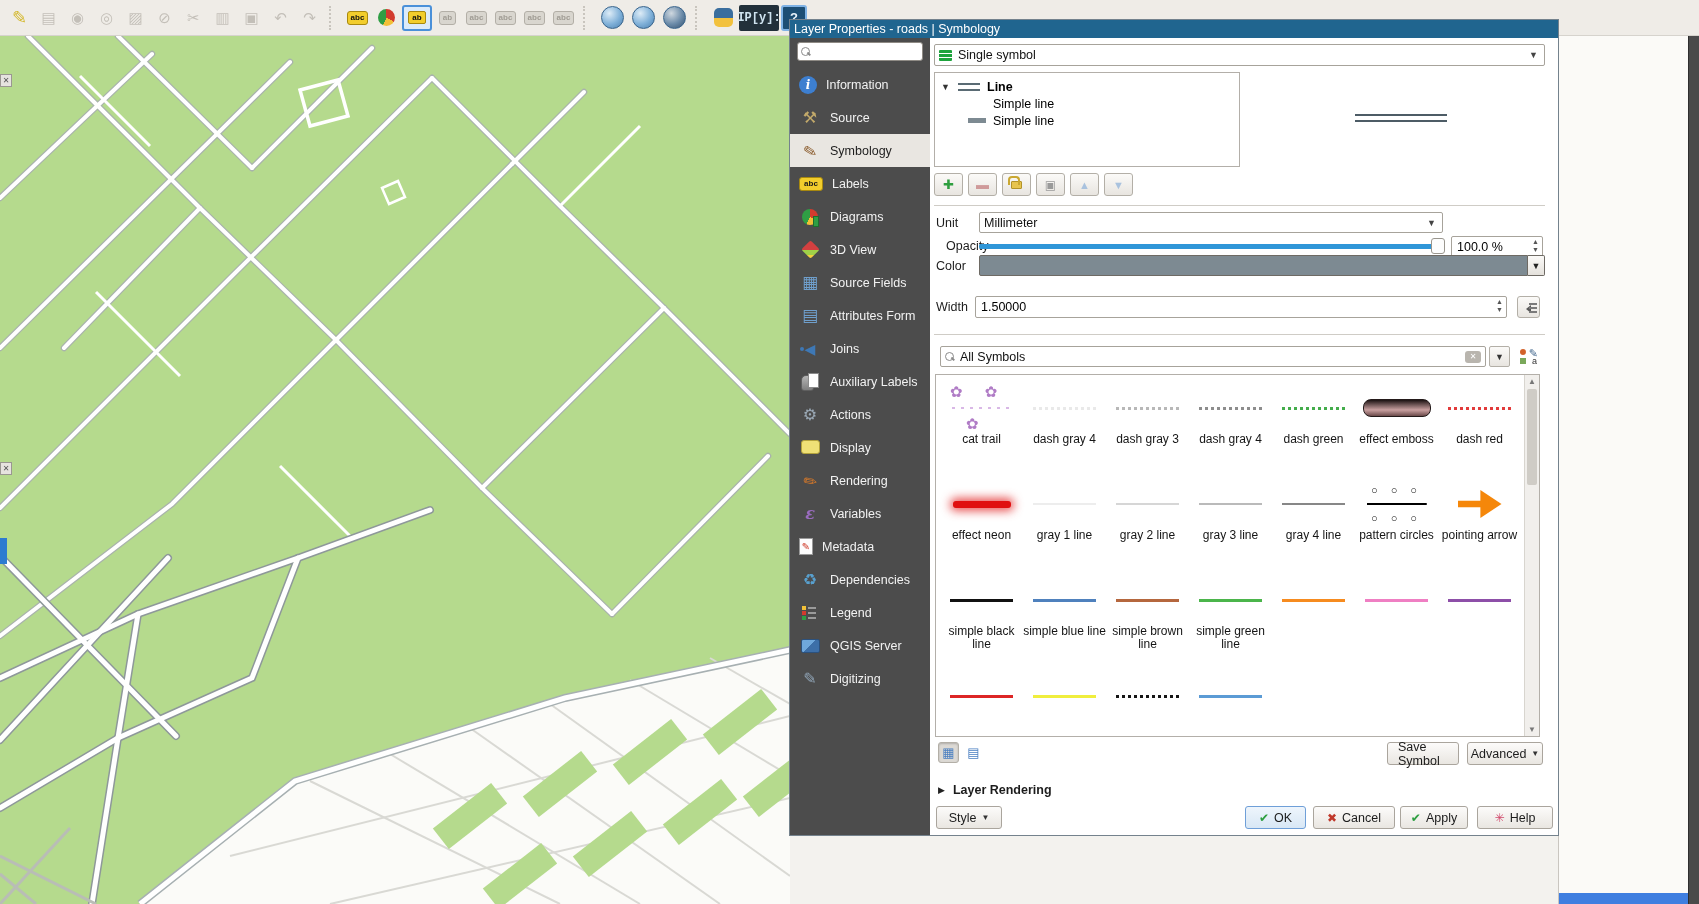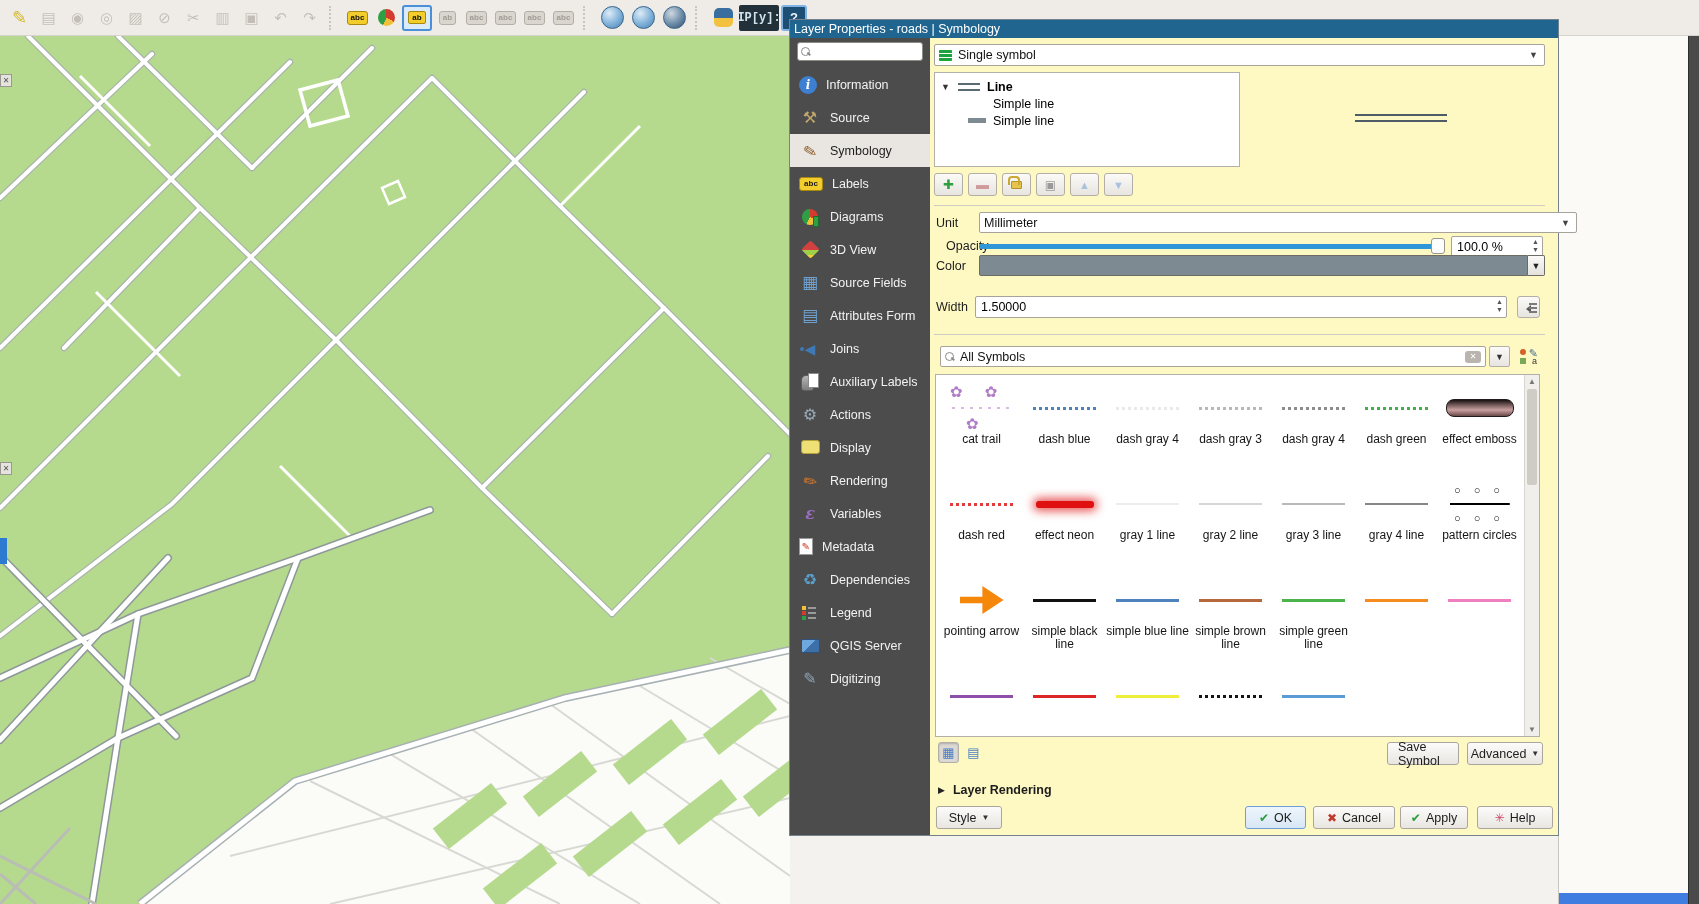--- a/index.html
+++ b/index.html
@@ -75,21 +75,21 @@
 .ic-render{color:#d2772a;font-size:16px;transform:rotate(-35deg)}
 .ic-vars{color:#9b6cc0;font-family:"DejaVu Serif",serif;font-style:italic;font-weight:bold;font-size:16px}
 .ic-meta{background:#fdfdfd;border:1px solid #9a9a9a;width:14px;height:17px;color:#cf3b2a;font-size:10px}
 .ic-deps{color:#58a0cf;font-size:16px}
 .ic-legend::before{content:"";position:absolute;left:3px;top:3px;width:4px;height:4px;background:#f2c037;box-shadow:0 5px 0 #d23b2e,0 10px 0 #2f9e44}
 .ic-legend::after{content:"";position:absolute;left:9px;top:4px;width:8px;height:2px;background:#9a9a9a;box-shadow:0 5px 0 #9a9a9a,0 10px 0 #9a9a9a}
 .ic-server::before{content:"";width:17px;height:12px;background:linear-gradient(135deg,#6fa8dc 0 45%,#3d6fa8 45%);border:1px solid #2c517d;border-radius:2px}
 .ic-digit{color:#8fa3b5;font-size:16px}
 
 
-.dct{position:relative;width:628px;height:797px;background:#fef9c3}
+.dct{position:relative;width:628px;height:797px;background:#ffffff}
 .combo{position:absolute;display:flex;align-items:center;gap:6px;background:#fff;border:1px solid #a7a39b;border-radius:2px;font-size:12.5px;color:#111;padding:0 4px}
 .combo .arr{margin-left:auto;font-size:9px;color:#444;padding-right:2px}
 .ic-singlesym{width:13px;height:11px;background:repeating-linear-gradient(180deg,#1da33c 0 3px,#fff 3px 4px);border-radius:1px;flex:0 0 auto}
 .c-symtype{left:4px;top:6px;width:611px;height:22px}
 .tree{position:absolute;left:4px;top:34px;width:306px;height:95px;background:#fff;border:1px solid #b3afa9;padding-top:5px;font-size:12.5px}
 .trow{display:flex;align-items:center;gap:7px;height:17px;padding-left:6px}
 .texp{font-size:9px;color:#333;width:10px}
 .tic-line{width:22px;height:8px;border-top:2px solid #5a6b74;border-bottom:2px solid #5a6b74}
 .tic-blank{width:18px;height:6px;margin-left:27px}
 .tic-gray{width:18px;height:5px;background:#7d8a92;margin-left:27px}
@@ -97,21 +97,21 @@
 .lyrbtns{position:absolute;left:4px;top:135px;display:flex;gap:5px}
 .sqbtn{width:29px;height:23px;display:flex;align-items:center;justify-content:center;background:linear-gradient(#fbfaf8,#e8e5e0);border:1px solid #b3afa7;border-radius:3px;font-size:13px}
 .g-plus{color:#2e9e3f;font-weight:bold}
 .g-minus{color:#cf9a9a;font-weight:bold}
 .g-dup{color:#9a9a9a;font-size:12px}
 .g-up,.g-dn{color:#a9c2de;font-size:11px}
 .ic-lock{width:11px;height:8px;background:#e7c44e;border:1px solid #b2932a;border-radius:1px;position:relative}
 .ic-lock::before{content:"";position:absolute;left:-4px;top:-6px;width:8px;height:7px;border:2px solid #caa832;border-bottom:none;border-radius:4px 4px 0 0}
 .hsep{position:absolute;left:4px;width:611px;border-top:1px solid #cfccc6}
 .flabel{position:absolute;font-size:12.5px;color:#1c1c1c}
-.c-unit{left:49px;top:174px;width:598px;height:21px}
+.c-unit{left:49px;top:174px;width:464px;height:21px}
 .slider{position:absolute;left:49px;top:198px;width:466px;height:20px}
 .slider .track{position:absolute;left:0;right:0;top:8px;height:5px;border-radius:2px;background:#2f96d8}
 .slider .handle{position:absolute;right:0;top:2px;width:14px;height:16px;background:#fdfdfd;border:1px solid #9a968e;border-radius:3px}
 .spin{position:absolute;display:flex;align-items:center;background:#fff;border:1px solid #a7a39b;border-radius:2px;font-size:12.5px;padding:0 5px}
 .spin .arrows{position:absolute;right:3px;top:1px;display:flex;flex-direction:column;font-size:7px;color:#555;line-height:8px}
 .sp-opacity{left:521px;top:198px;width:92px;height:21px}
 .colorbtn{position:absolute;left:49px;top:217px;width:549px;height:21px;background:#7d8a92;border:1px solid #6e6a64;border-radius:2px 0 0 2px}
 .colordd{position:absolute;left:598px;top:217px;width:17px;height:21px;background:linear-gradient(#fbfaf8,#e4e1dc);border:1px solid #6e6a64;border-left:none;border-radius:0 2px 2px 0;display:flex;align-items:center;justify-content:center;font-size:9px;color:#222}
 .sp-width{left:45px;top:258px;width:532px;height:22px}
 .ddov{position:absolute;left:587px;top:258px;width:23px;height:22px;background:linear-gradient(#fbfaf8,#e8e5e0);border:1px solid #b3afa7;border-radius:3px}
@@ -594,24 +594,20 @@
 
         <div class="symgrid">
           <div class="gridinner">
 
               <div class="sym k-paws">
                 <div class="pv pv-paws" style="--c: #b07cc6;"></div>
                 <div class="sylab">cat trail</div>
               </div>
 
 
-              <div class="sym k-dots">
-                <div class="pv pv-dots" style="--c: #4f81bd;"></div>
-                <div class="sylab">dash blue</div>
-              </div>
 
               <div class="sym k-dots">
                 <div class="pv pv-dots" style="--c: #e9e9e9;"></div>
                 <div class="sylab">dash gray 4</div>
               </div>
 
 
               <div class="sym k-dots">
                 <div class="pv pv-dots" style="--c: #b8b8b8;"></div>
                 <div class="sylab">dash gray 3</div>

